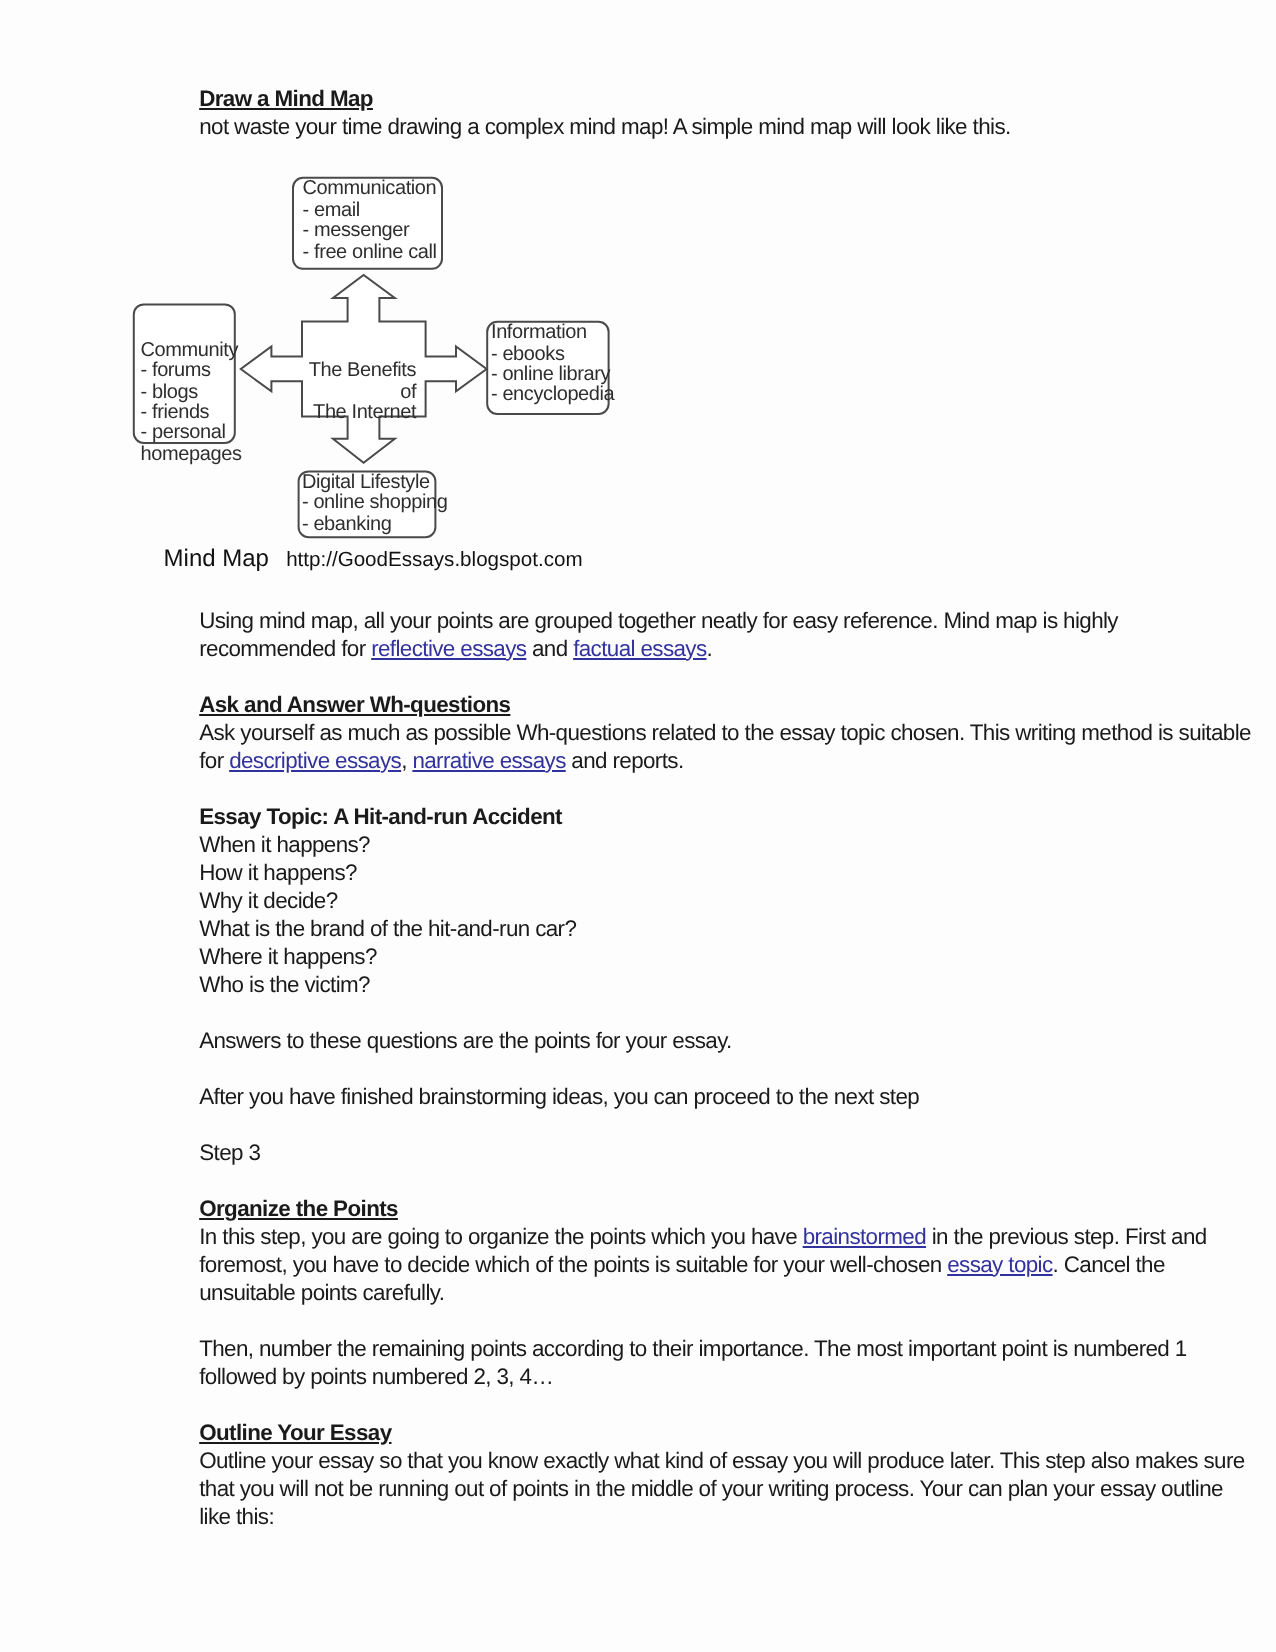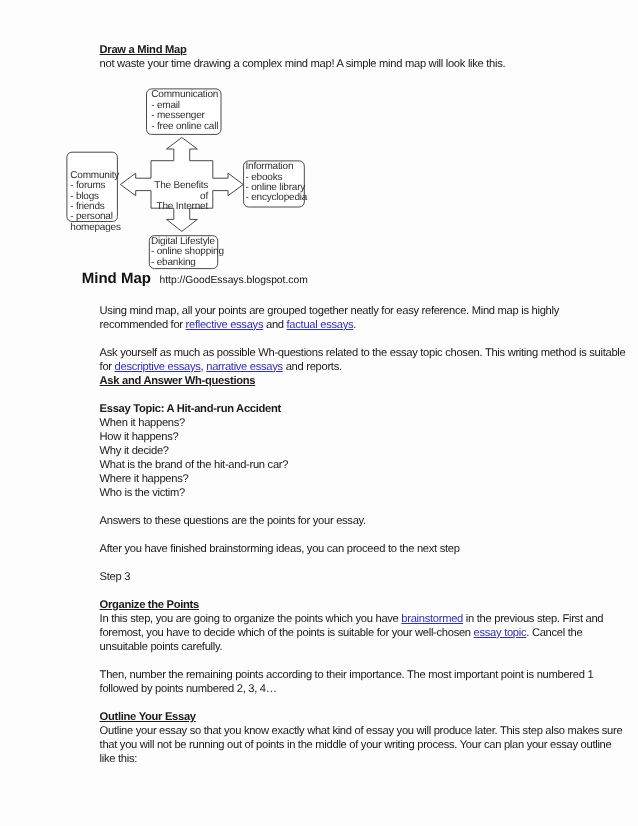--- a/index.html
+++ b/index.html
@@ -17,21 +17,21 @@
   .hd   { font-weight:bold; text-decoration:underline; }
   .sub  { font-weight:bold; }
   .spacer { height:14px; }
   .lnk  { color:#32329c; text-decoration:underline; }
 
   .fig  { position:relative; height:205px; width:540px; }
   .fig svg { position:absolute; left:0; top:0; }
   .ftext { position:absolute; font-size:10px; line-height:10.4px;
            letter-spacing:-0.2px; color:#2e2e2e; white-space:pre; }
   .cap   { position:absolute; font-size:10.3px; line-height:12px; color:#111; white-space:pre; }
-  .cap-label { font-weight:bold; font-size:15px;text-align:right; }
+  .cap-label { font-weight:normal; font-size:12px;text-align:right; }
 </style>
 </head>
 <body>
 
 <div class="page">
   <div class="col" id="col">
       <div>
         <div class="ln hd"><span>Draw a Mind Map</span></div>
       </div>
       <div>
@@ -53,25 +53,25 @@
         <div class="ftext" style="left: 125.6px; top: 96px; transform: translateX(-50%); line-height: 10.8px; text-align: right;"><div>The Benefits</div><div>of</div><div>The Internet</div></div>
         <div class="cap" style="left: 26.2px; top: 188.6px;"><span class="cap-label">Mind Map</span><span>   </span><span>http://GoodEssays.blogspot.com</span></div>
       </div>
       <div class="spacer"></div>
       <div>
         <div class="ln"><span>Using mind map, all your points are grouped together neatly for easy reference. Mind map is highly</span></div>
         <div class="ln"><span>recommended for </span><span class="lnk">reflective essays</span><span> and </span><span class="lnk">factual essays</span><span>.</span></div>
       </div>
       <div class="spacer"></div>
       <div>
+        <div class="ln hd"><span>Ask and Answer Wh-questions</span></div>
+      </div>
+      <div>
         <div class="ln"><span>Ask yourself as much as possible Wh-questions related to the essay topic chosen. This writing method is suitable</span></div>
         <div class="ln"><span>for </span><span class="lnk">descriptive essays</span><span>, </span><span class="lnk">narrative essays</span><span> and reports.</span></div>
-      </div>
-      <div>
-        <div class="ln hd"><span>Ask and Answer Wh-questions</span></div>
       </div>
       <div class="spacer"></div>
       <div>
         <div class="ln sub"><span>Essay Topic: A Hit-and-run Accident</span></div>
       </div>
       <div>
         <div class="ln"><span>When it happens?</span></div>
         <div class="ln"><span>How it happens?</span></div>
         <div class="ln"><span>Why it decide?</span></div>
         <div class="ln"><span>What is the brand of the hit-and-run car?</span></div>

